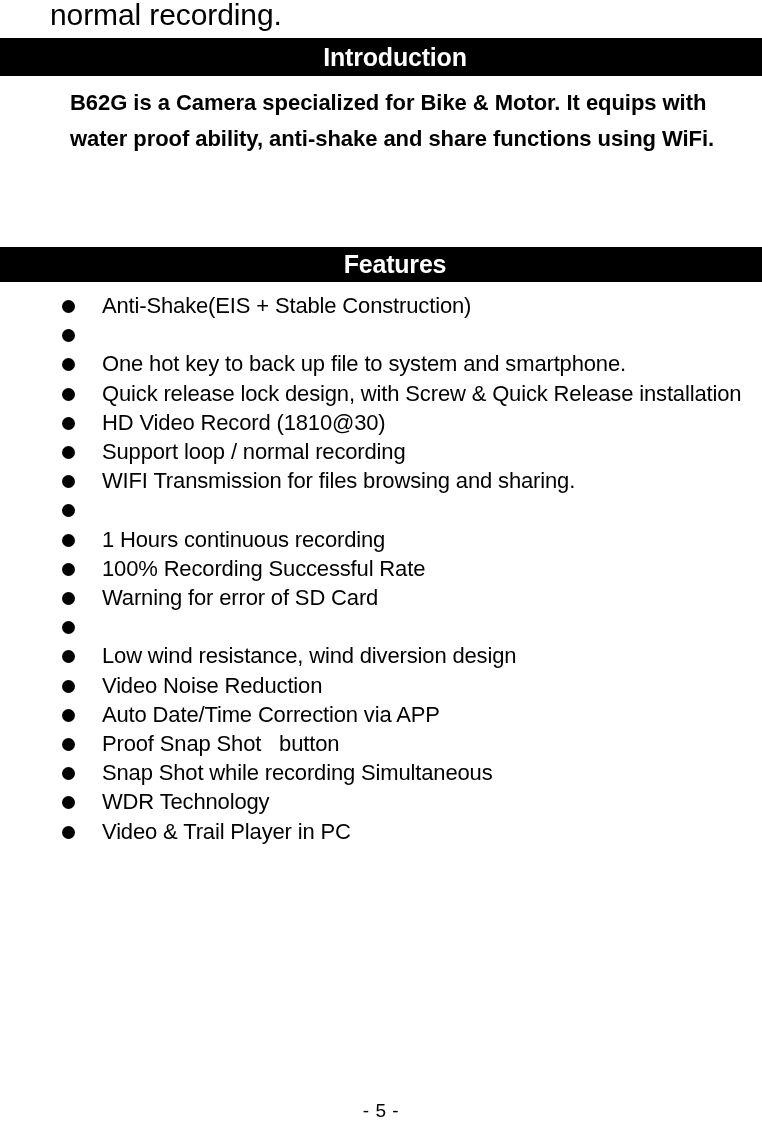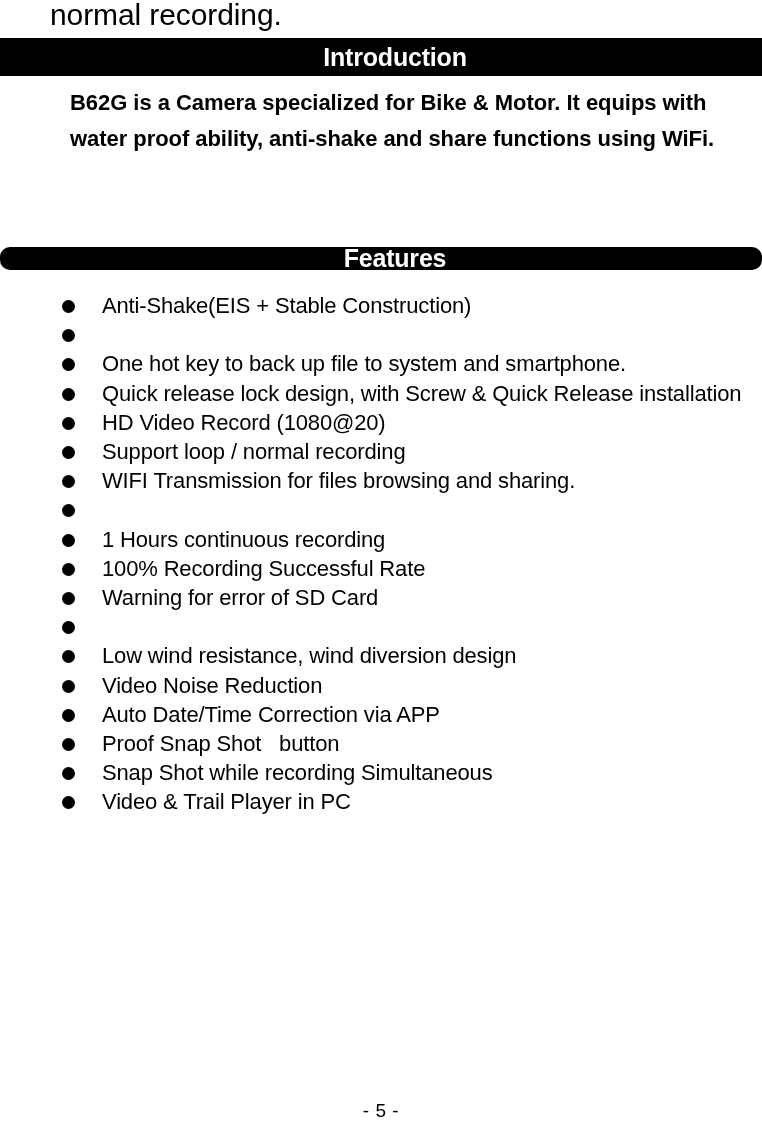--- a/index.html
+++ b/index.html
@@ -52,22 +52,21 @@
     justify-content: center;
     box-sizing: border-box;
     padding-left: 28px;
   }
   .section-bar-intro {
     top: 38px;
     height: 38px;
   }
   .section-bar-features {
     top: 247px;
-    height: 23px;
-    border-radius: 10px;
+    height: 35px;
   }
 
   
   .intro-paragraph {
     position: absolute;
     left: 46px;
     top: 85px;
     width: 678px;
     font-size: 22px;
     font-weight: bold;
@@ -150,21 +149,21 @@
       <li class="feature-item">
         <span class="bullet-icon"></span>
         <span class="feature-label">One hot key to back up file to system and smartphone.</span>
       </li>
       <li class="feature-item">
         <span class="bullet-icon"></span>
         <span class="feature-label">Quick release lock design, with Screw &amp; Quick Release installation</span>
       </li>
       <li class="feature-item">
         <span class="bullet-icon"></span>
-        <span class="feature-label">HD Video Record (1080@20)</span>
+        <span class="feature-label">HD Video Record (1810@30)</span>
       </li>
       <li class="feature-item">
         <span class="bullet-icon"></span>
         <span class="feature-label">Support loop / normal recording</span>
       </li>
       <li class="feature-item">
         <span class="bullet-icon"></span>
         <span class="feature-label">WIFI Transmission for files browsing and sharing.</span>
       </li>
       <li class="feature-item">
@@ -200,19 +199,23 @@
       <li class="feature-item">
         <span class="bullet-icon"></span>
         <span class="feature-label">Proof Snap Shot   button</span>
       </li>
       <li class="feature-item">
         <span class="bullet-icon"></span>
         <span class="feature-label">Snap Shot while recording Simultaneous</span>
       </li>
       <li class="feature-item">
         <span class="bullet-icon"></span>
+        <span class="feature-label">WDR Technology</span>
+      </li>
+      <li class="feature-item">
+        <span class="bullet-icon"></span>
         <span class="feature-label">Video &amp; Trail Player in PC</span>
       </li>
     </ul>
 
   <div class="page-footer">- 5 -</div>
 
 </div>
 
 </body></html>

